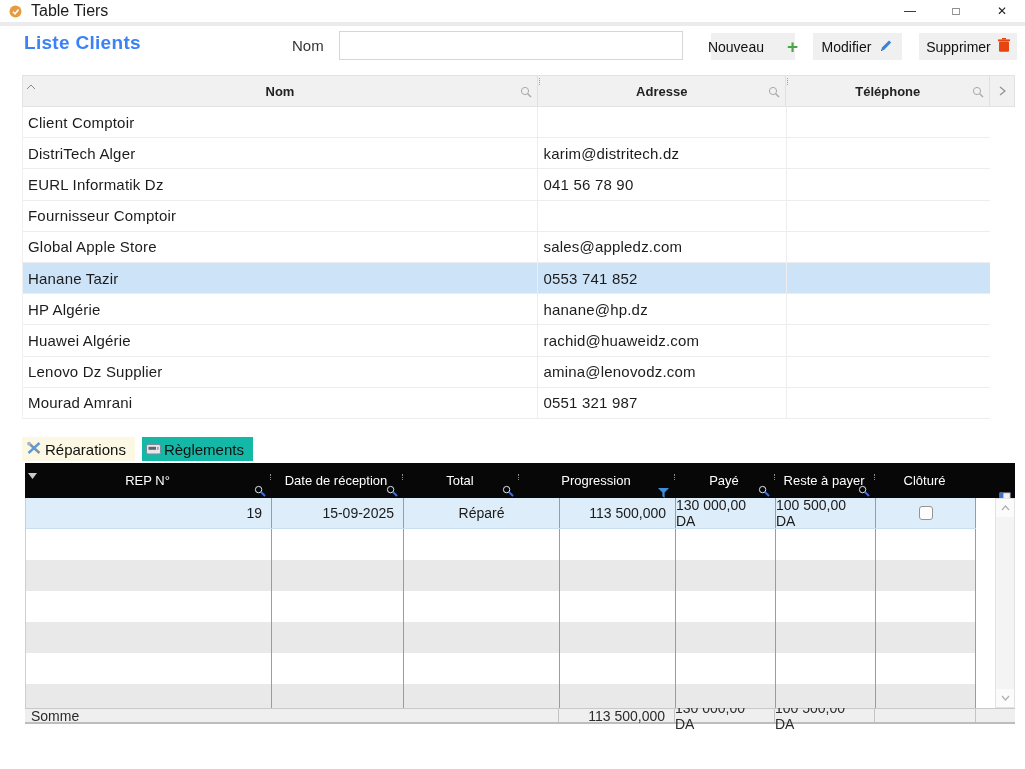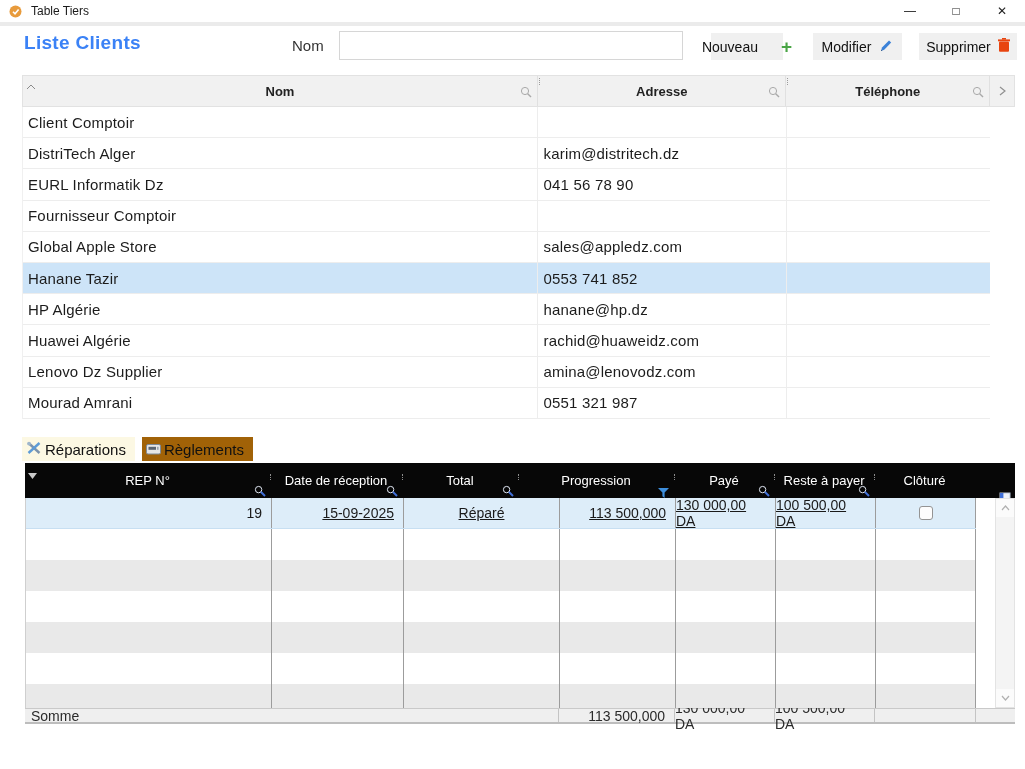--- a/index.html
+++ b/index.html
@@ -4,37 +4,37 @@
 <style>
   * { margin:0; padding:0; box-sizing:border-box; }
   html,body { background:#fff; }
   .page { position:relative; width:1025px; height:769px; background:#fff;
           font-family:"Liberation Sans", sans-serif; overflow:hidden; color:#1a1a1a; }
 
   
   .titlebar { position:absolute; left:0; top:0; width:1025px; height:22px; background:#fff;
               display:flex; align-items:center; padding-left:9px; }
   .titlebar .app-ico { margin-right:9px; display:flex; }
-  .titlebar .t-title { font-size:12px; color:#1b1b1b; }
+  .titlebar .t-title { font-size:16px; color:#1b1b1b; }
   .win-controls { position:absolute; right:0; top:0; height:22px; display:flex; }
   .win-btn { width:46px; height:22px; display:flex; align-items:center; justify-content:center;
              font-size:12px; color:#222; }
   .titlebar-sep { position:absolute; left:0; top:22px; width:1025px; height:4px; background:#ebebeb; }
 
   
   .page-title { position:absolute; left:24px; top:32px; font-size:19px; font-weight:bold;
                 color:#3b82f6; letter-spacing:.3px; }
   .search-label { position:absolute; left:292px; top:37px; font-size:15px; color:#333; }
   .search-input { position:absolute; left:339px; top:31px; width:344px; height:29px;
                   border:1px solid #d6d6d6; background:#fff; font:14px "Liberation Sans",sans-serif;
                   padding:0 6px; outline:none; }
   .tb-btn { position:absolute; top:33px; height:27px; background:#f0f0f0; border:none;
             display:flex; align-items:center; justify-content:center; gap:7px;
             font:14px "Liberation Sans",sans-serif; color:#111; cursor:default; }
-  .btn-new { left:711px; width:72px;gap:23px; }
+  .btn-new { left:711px; width:84px;gap:23px; }
   .btn-edit { left:813px; width:89px; }
   .btn-del { left:919px; width:98px; }
   .plus-glyph { color:#4aa546; font-size:19px; font-weight:bold; line-height:1; }
 
   
   .cgrid { position:absolute; left:22px; top:75px; width:993px; }
   .cgrid-head { display:flex; height:32px; background:#f1f1f1; border:1px solid #e2e2e2; }
   .chead-cell { position:relative; display:flex; align-items:center; justify-content:center;
                 font-size:13px; font-weight:bold; color:#222; }
   .chead-cell.bl { border-left:1px solid #e0e0e0; }
@@ -48,41 +48,41 @@
            letter-spacing:.2px; overflow:hidden; white-space:nowrap; }
   .ccell.bl { border-left:1px solid #ededed; }
   .c-nom { width:515px; } .c-adr { width:249px; } .c-tel { width:204px; }
   .ch-nom { width:515px; } .ch-adr { width:249px; } .ch-tel { width:204px; }
   .ch-nav { width:25px; border-left:1px solid #e0e0e0; display:flex; align-items:center; justify-content:center; }
 
   
   .tabs { position:absolute; left:22px; top:437px; height:24px; display:flex; gap:7px; }
   .tab { display:flex; align-items:center; gap:3px; padding:0 9px 0 4px; font-size:15px; color:#111; }
   .tab.active { background:#fcf8e3;align-items:center; }
-  .tab.inactive { background:#a16207; }
+  .tab.inactive { background:#14b8a6; }
 
   
   .rgrid { position:absolute; left:25px; top:463px; width:990px; height:277px; background:#fff; }
   .rhead { display:flex; height:35px; background:#070707; color:#fff; position:relative;align-items:center; }
   .rhead-cell { position:relative; display:flex; align-items:center; justify-content:center;
                 font-size:13px; }
   .rhead-cell .rs-dots { position:absolute; left:0; top:1px; height:6px; border-left:1px dotted #8d8d8d; }
   .rhead-mag { position:absolute; right:4px; top:12px; }
   .rhead-funnel { position:absolute; right:5px; top:13px; }
   .rhead-filter-tri { position:absolute; left:3px; top:2px; }
   .rhead-chooser { position:absolute; right:4px; top:11px; }
   .rh-rep{width:245px;} .rh-date{width:132px;} .rh-prog{width:156px;} .rh-total{width:116px;}
   .rh-paye{width:100px;} .rh-reste{width:100px;} .rh-clot{width:101px;} .rh-fill{flex:1;}
 
   .rbody { position:relative; height:210px; overflow:hidden; border-left:1px solid #cfcfcf; background:#fff; }
   .rrow { display:flex; height:31px; width:950px; }
   .rrow.data { background:#ddedf9; border-bottom:1px solid #c7dff2; }
   .rrow.alt { background:#e9e9e9; }
   .rcell { display:flex; align-items:center; font-size:14px; color:#1a1a1a; }
-  .rcell.bl { border-left:1px solid #9c9c9c;text-decoration:underline; }
+  .rcell.bl { border-left:1px solid #9c9c9c; }
   .rcell.br { border-right:1px solid #9c9c9c; }
   .rcell.num { justify-content:flex-end; padding-right:9px; }
   .rcell.ctr { justify-content:center; }
   .rc-rep{width:245px;} .rc-date{width:132px;} .rc-prog{width:156px;} .rc-total{width:116px;}
   .rc-paye{width:100px;} .rc-reste{width:100px;} .rc-clot{width:101px;}
   .checkbox { width:14px; height:14px; border:1px solid #949494; border-radius:3px; background:#fdfdfd; }
 
   .rscroll { position:absolute; right:0; top:0; width:20px; height:210px; background:#f4f4f4;
              border:1px solid #e3e3e3; }
   .rscroll .sbtn { position:absolute; left:0; width:18px; height:18px; background:#fbfbfb;

